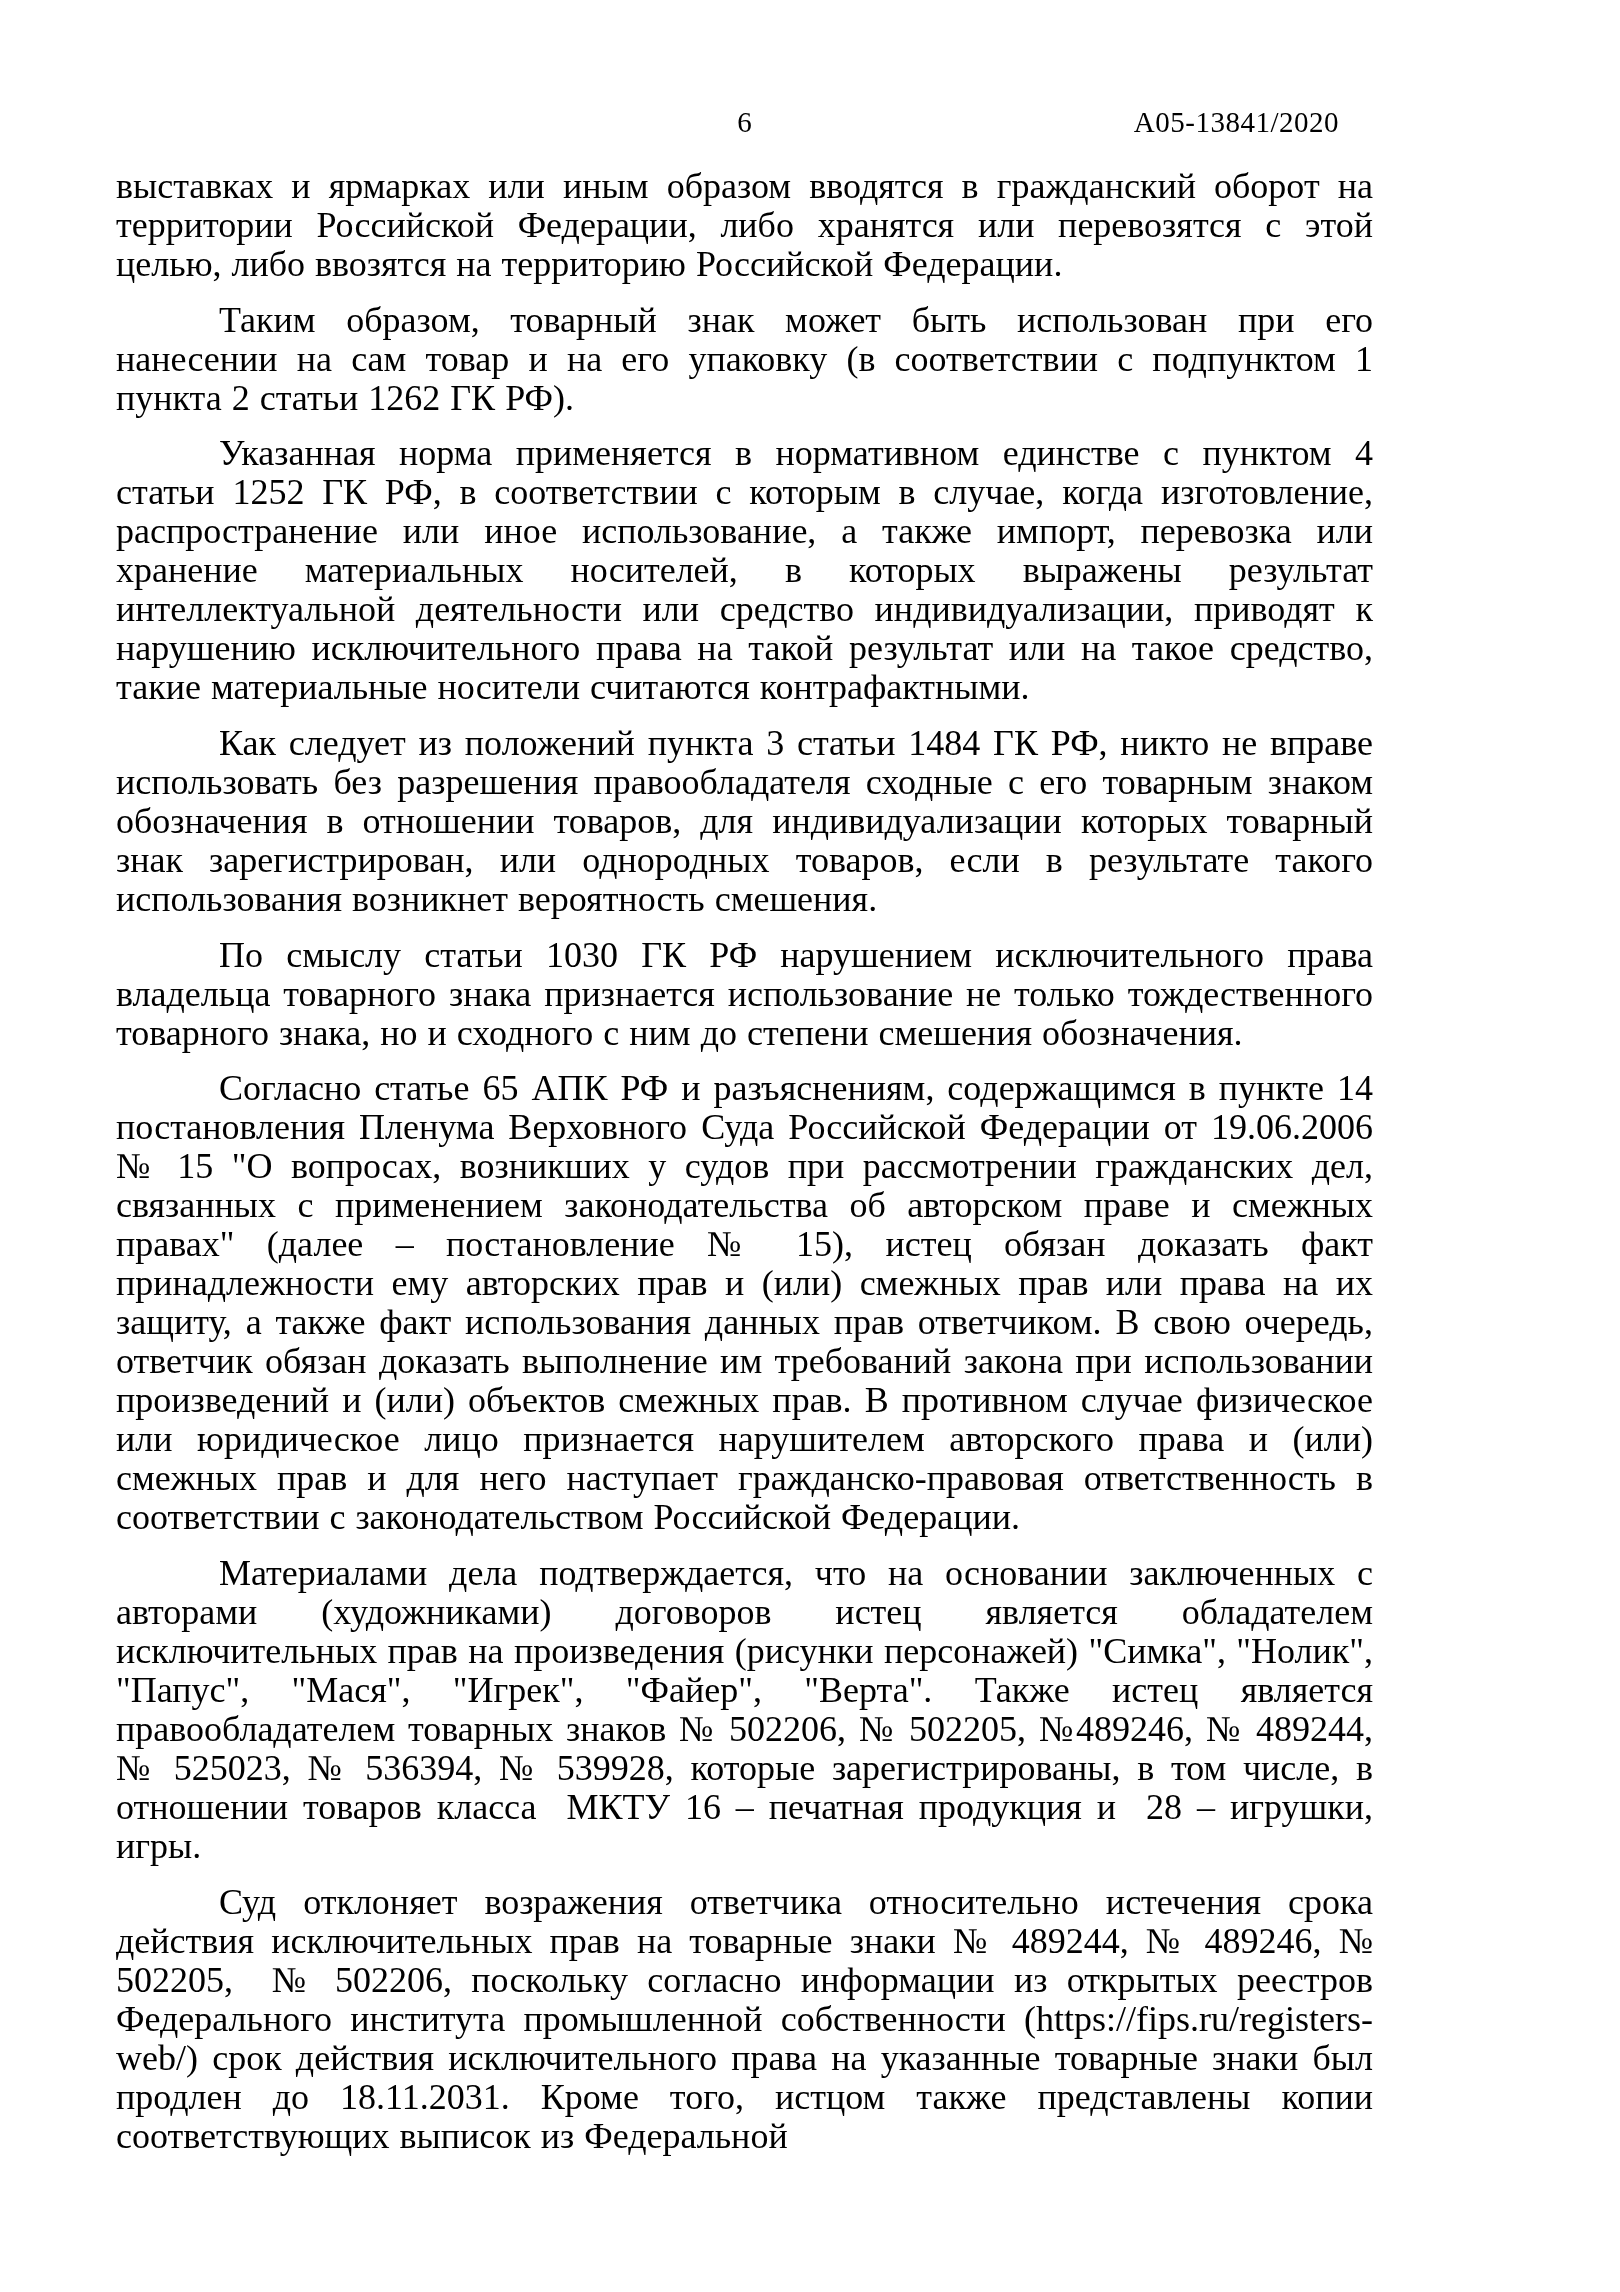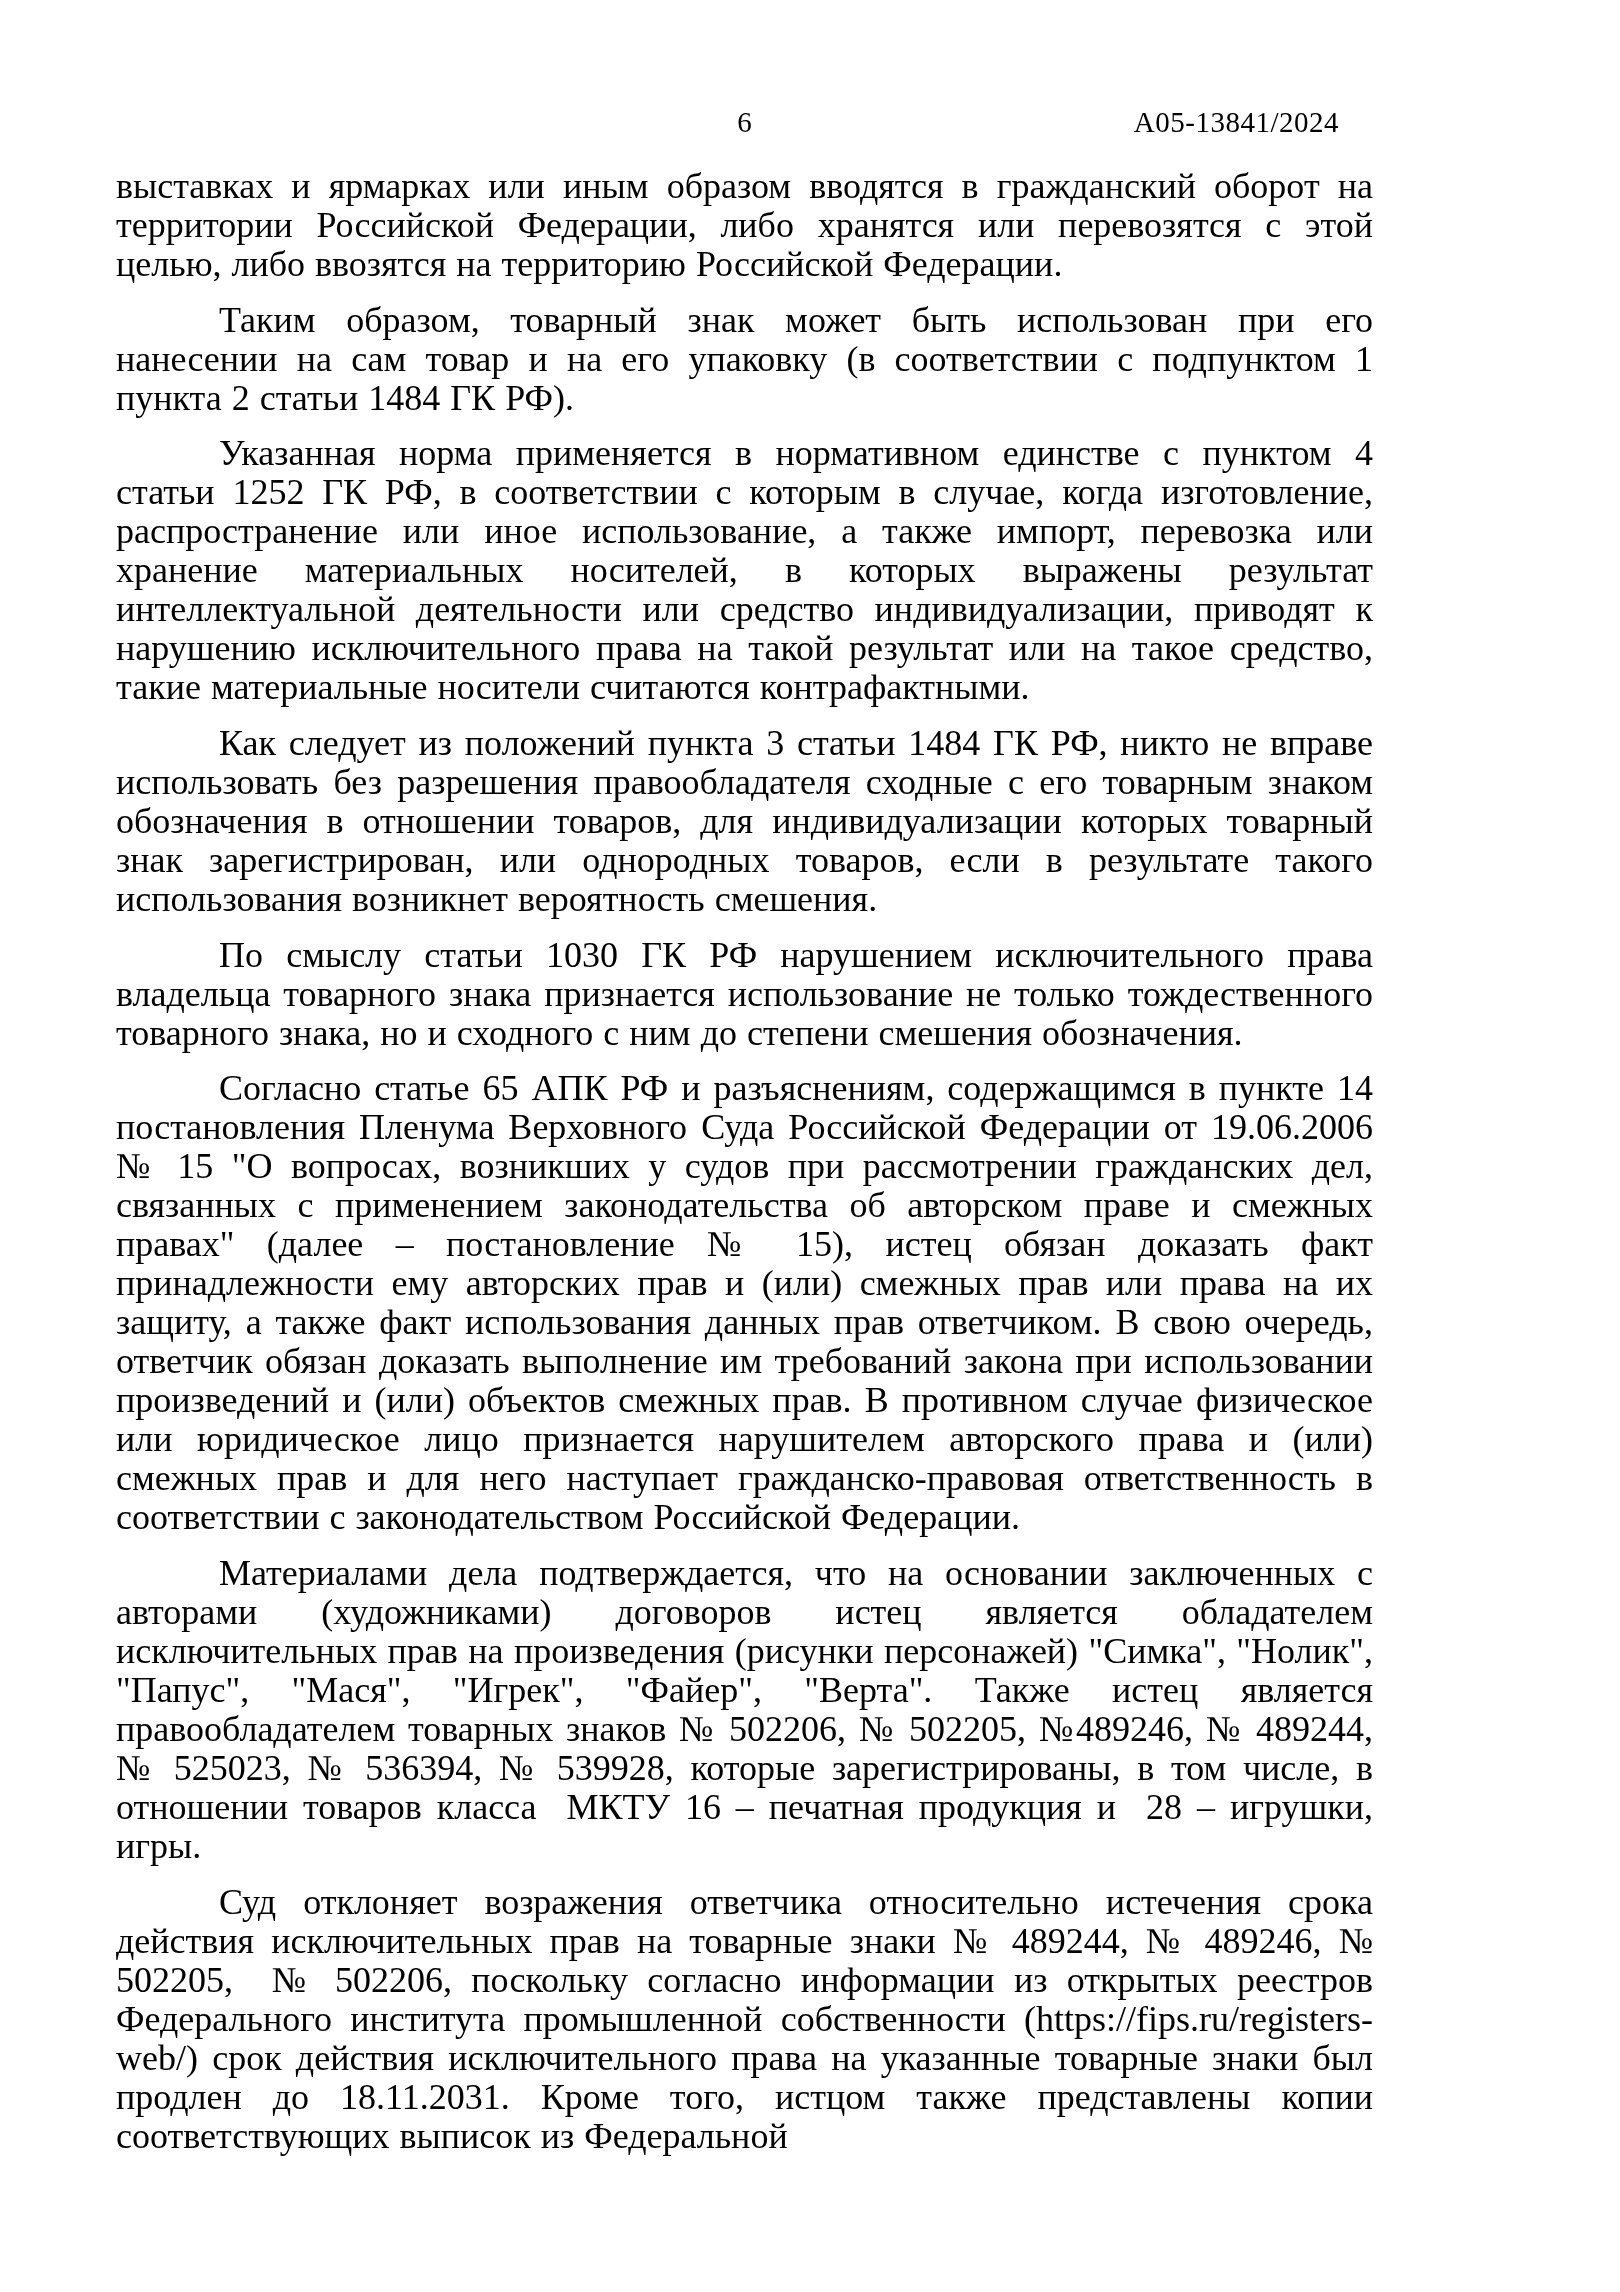--- a/index.html
+++ b/index.html
@@ -55,25 +55,25 @@
   .content p.no-indent {
     text-indent: 0;
   }
 </style>
 </head>
 <body>
 
 <div class="page">
   <div class="header">
     <span class="page-num">6</span>
-    <span class="case-num">А05-13841/2024</span>
+    <span class="case-num">А05-13841/2020</span>
   </div>
   <div class="content" id="content">
       <p class="no-indent">выставках и ярмарках или иным образом вводятся в гражданский оборот на территории Российской Федерации, либо хранятся или перевозятся с этой целью, либо ввозятся на территорию Российской Федерации.</p>
-      <p>Таким образом, товарный знак может быть использован при его нанесении на сам товар и на его упаковку (в соответствии с подпунктом 1 пункта 2 статьи 1484 ГК РФ).</p>
+      <p>Таким образом, товарный знак может быть использован при его нанесении на сам товар и на его упаковку (в соответствии с подпунктом 1 пункта 2 статьи 1262 ГК РФ).</p>
       <p>Указанная норма применяется в нормативном единстве с пунктом 4 статьи 1252 ГК РФ, в соответствии с которым в случае, когда изготовление, распространение или иное использование, а также импорт, перевозка или хранение материальных носителей, в которых выражены результат интеллектуальной деятельности или средство индивидуализации, приводят к нарушению исключительного права на такой результат или на такое средство, такие материальные носители считаются контрафактными.</p>
       <p>Как следует из положений пункта 3 статьи 1484 ГК РФ, никто не вправе использовать без разрешения правообладателя сходные с его товарным знаком обозначения в отношении товаров, для индивидуализации которых товарный знак зарегистрирован, или однородных товаров, если в результате такого использования возникнет вероятность смешения.</p>
       <p>По смыслу статьи 1030 ГК РФ нарушением исключительного права владельца товарного знака признается использование не только тождественного товарного знака, но и сходного с ним до степени смешения обозначения.</p>
       <p>Согласно статье 65 АПК РФ и разъяснениям, содержащимся в пункте 14 постановления Пленума Верховного Суда Российской Федерации от 19.06.2006 № 15 "О вопросах, возникших у судов при рассмотрении гражданских дел, связанных с применением законодательства об авторском праве и смежных правах" (далее – постановление № 15), истец обязан доказать факт принадлежности ему авторских прав и (или) смежных прав или права на их защиту, а также факт использования данных прав ответчиком. В свою очередь, ответчик обязан доказать выполнение им требований закона при использовании произведений и (или) объектов смежных прав. В противном случае физическое или юридическое лицо признается нарушителем авторского права и (или) смежных прав и для него наступает гражданско-правовая ответственность в соответствии с законодательством Российской Федерации.</p>
       <p>Материалами дела подтверждается, что на основании заключенных с авторами (художниками) договоров истец является обладателем исключительных прав на произведения (рисунки персонажей) "Симка", "Нолик", "Папус", "Мася", "Игрек", "Файер", "Верта". Также истец является правообладателем товарных знаков № 502206, № 502205, №489246, № 489244, № 525023, № 536394, № 539928, которые зарегистрированы, в том числе, в отношении товаров класса&nbsp; МКТУ 16 – печатная продукция и&nbsp; 28 – игрушки, игры.</p>
       <p>Суд отклоняет возражения ответчика относительно истечения срока действия исключительных прав на товарные знаки № 489244, № 489246, № 502205,&nbsp; № 502206, поскольку согласно информации из открытых реестров Федерального института промышленной собственности (https://fips.ru/registers-web/) срок действия исключительного права на указанные товарные знаки был продлен до 18.11.2031. Кроме того, истцом также представлены копии соответствующих выписок из Федеральной</p>
     </div>
 </div>
 
 

